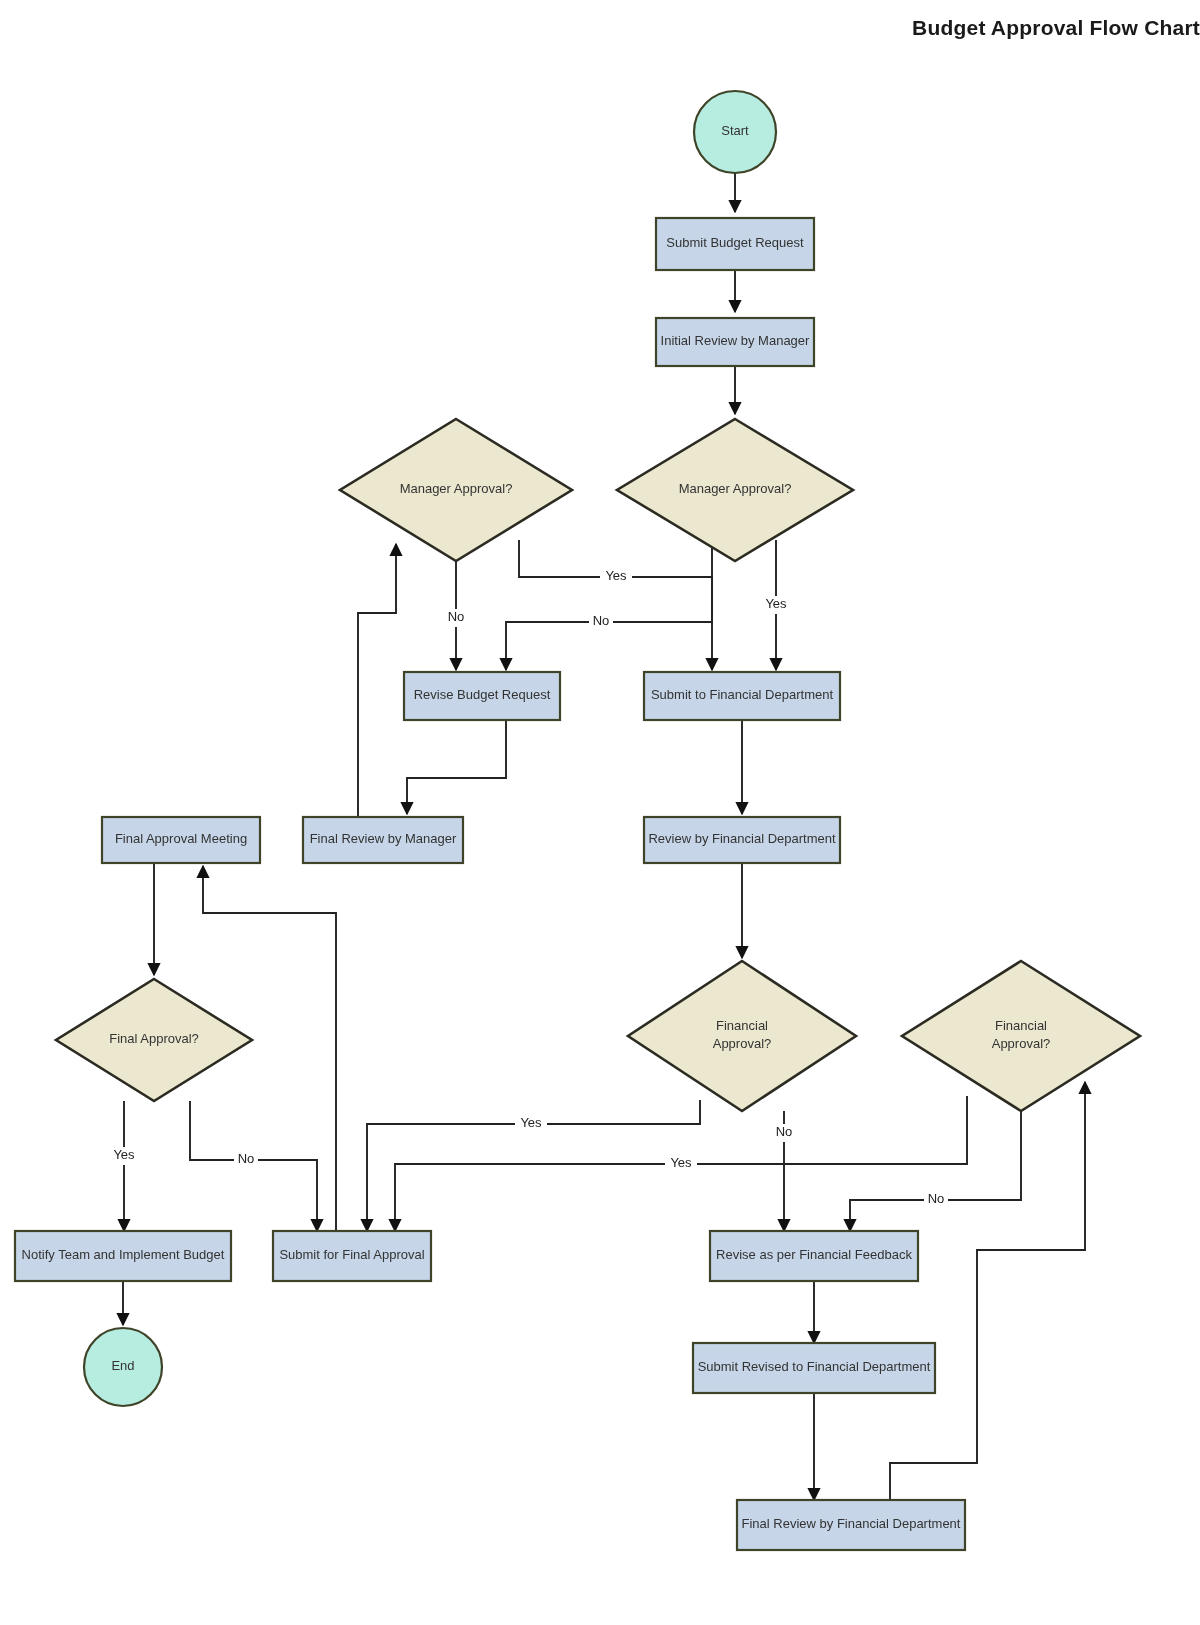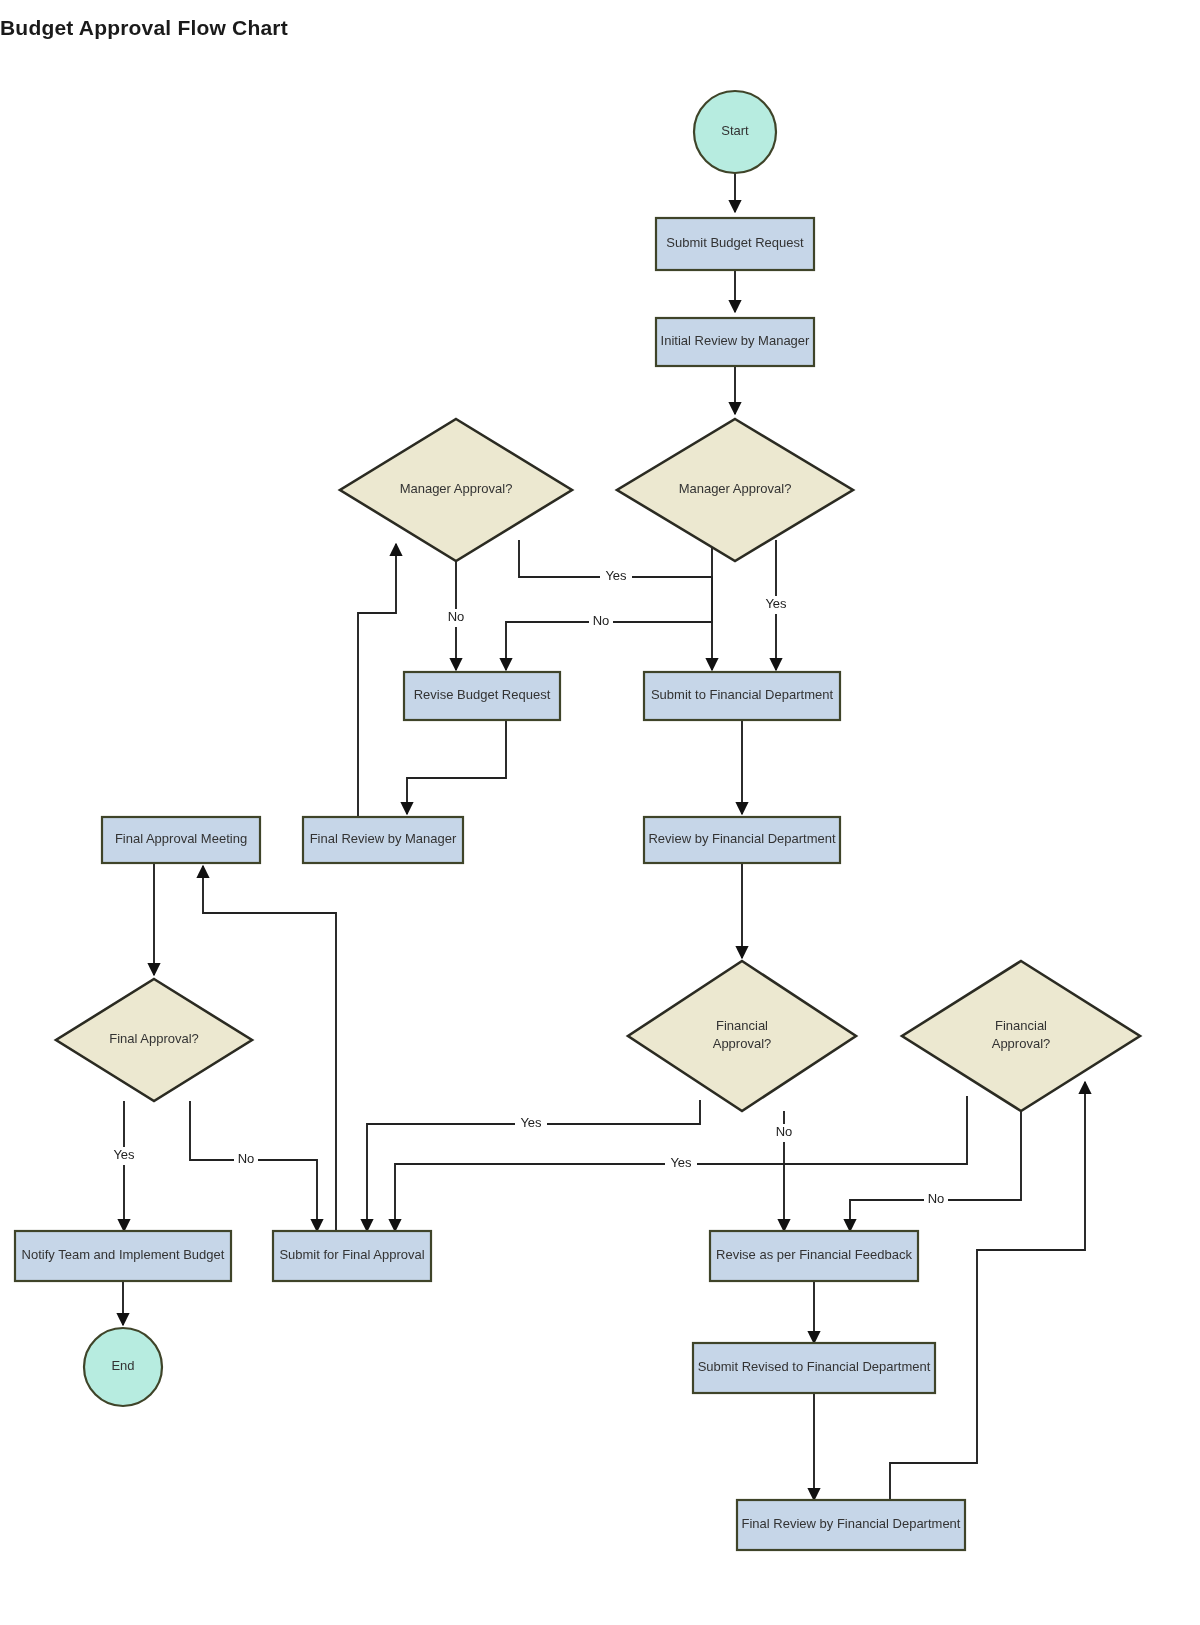--- a/index.html
+++ b/index.html
@@ -12,21 +12,21 @@
     height: 1625px;
     font-family: "Liberation Sans", sans-serif;
     position: relative;
     overflow: hidden;
   }
   #chart-title {
     position: absolute;
     top: 16px;
     left: 0;
     width: 1200px;
-    text-align: left;
+    text-align: right;
     font-size: 21px;
     font-weight: bold;
     color: #1a1a1a;
     letter-spacing: 0.2px;
   }
   #flow-canvas {
     position: absolute;
     top: 0;
     left: 0;
   }

